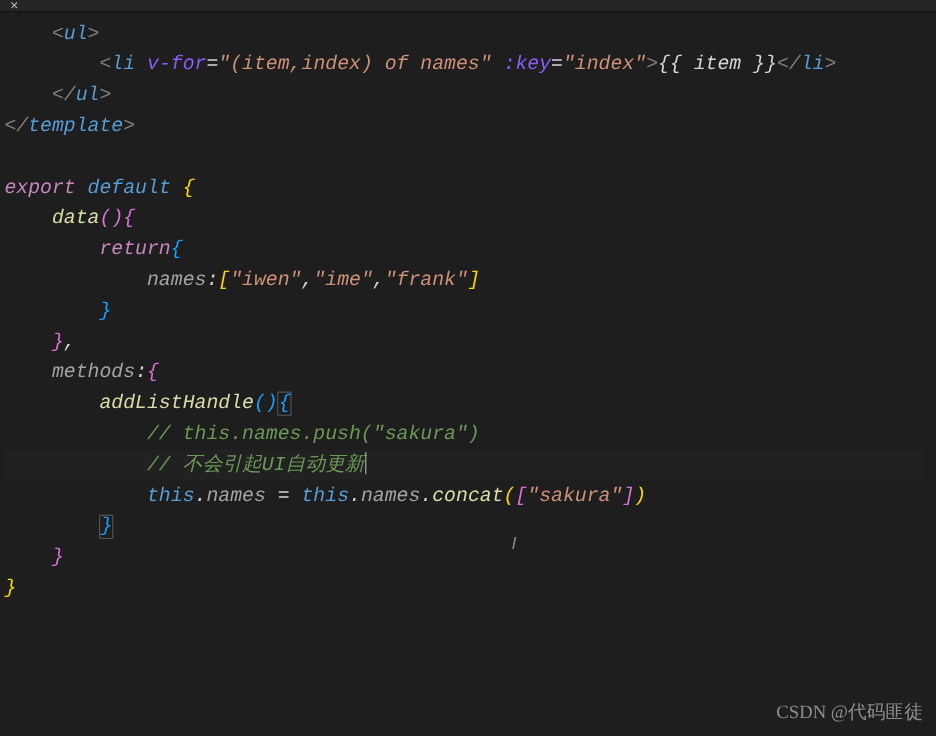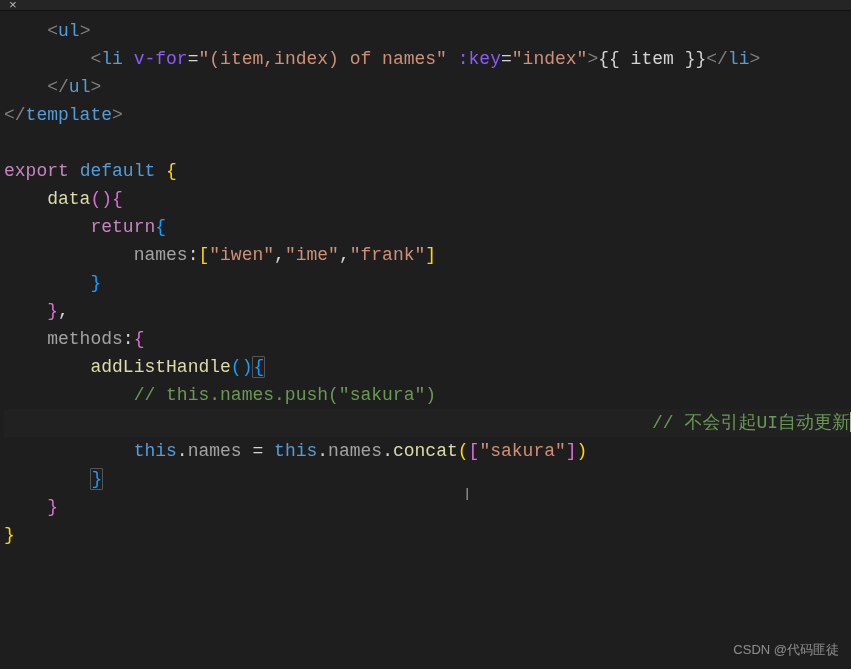--- a/index.html
+++ b/index.html
@@ -25,31 +25,31 @@
     display: flex;
     align-items: center;
     justify-content: center;
     margin-left: 6px;
     color: #bbb;
     font-size: 13px;
     line-height: 9px;
     cursor: pointer;
   }
   .editor {
-    padding: 6px 0 0 4px;
+    padding: 6px 12px 0 4px;
     line-height: 28px;
     position: relative;
+    font-style: italic;
   }
   .line {
     white-space: pre;
     height: 28px;
   }
   .highlight-line {
     background-color: rgba(255,255,255,0.015);
-    text-align: right;
   }
   .tag-bracket { color: #808080; }
   .tag-name { color: #569cd6; }
   .attr-name { color: #8b5cf6; }
   .attr-value { color: #ce9178; }
   .kw-export { color: #c586c0; }
   .kw-default { color: #569cd6; }
   .kw-this { color: #569cd6; }
   .brace { color: #ffd700; }
   .brace-p { color: #da70d6; }
@@ -75,22 +75,22 @@
   }
   .box-hl {
     border: 1px solid #555;
     border-radius: 1px;
   }
   .watermark {
     position: absolute;
     right: 12px;
     bottom: 10px;
     color: rgba(230,230,230,0.55);
-    font-family: Liberation Sans, sans-serif;
-    font-size: 13px;
+    font-family: Liberation Serif, serif;
+    font-size: 17px;
     pointer-events: none;
   }
 </style>
 </head>
 <body>
 
 <div class="tab-bar">
   <div class="tab-close">×</div>
 </div>
 

